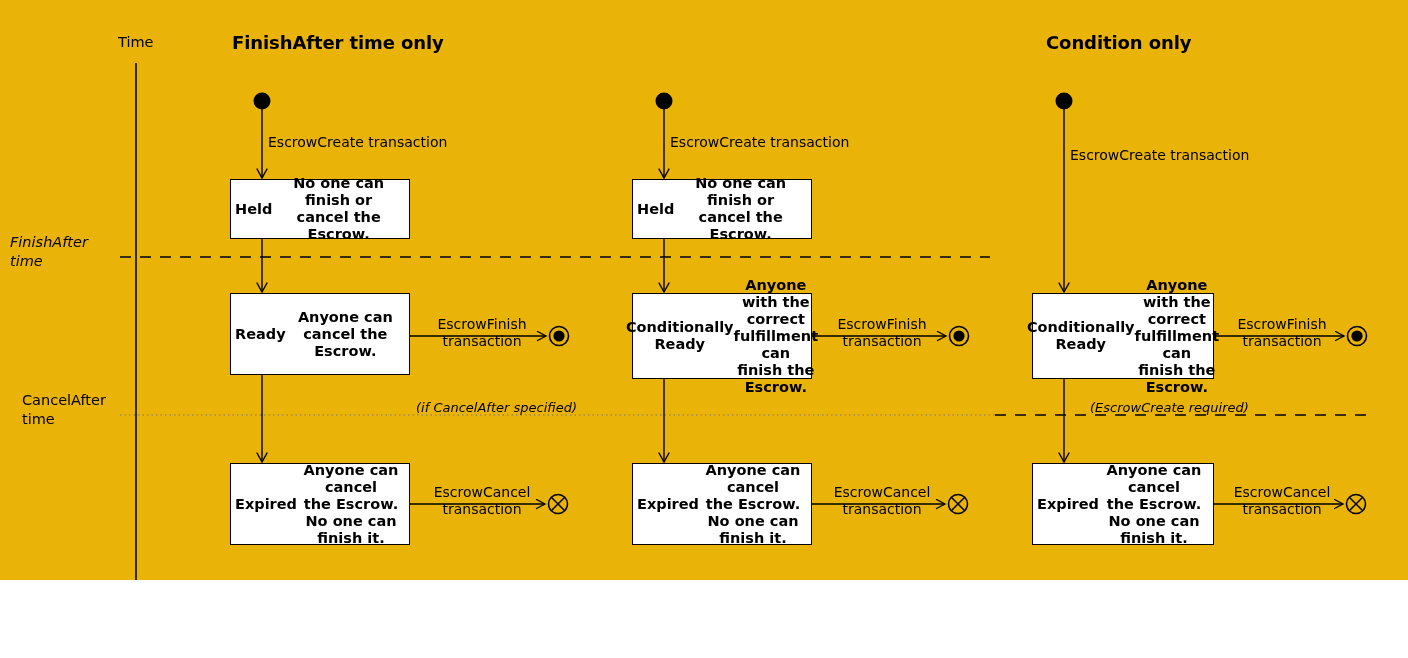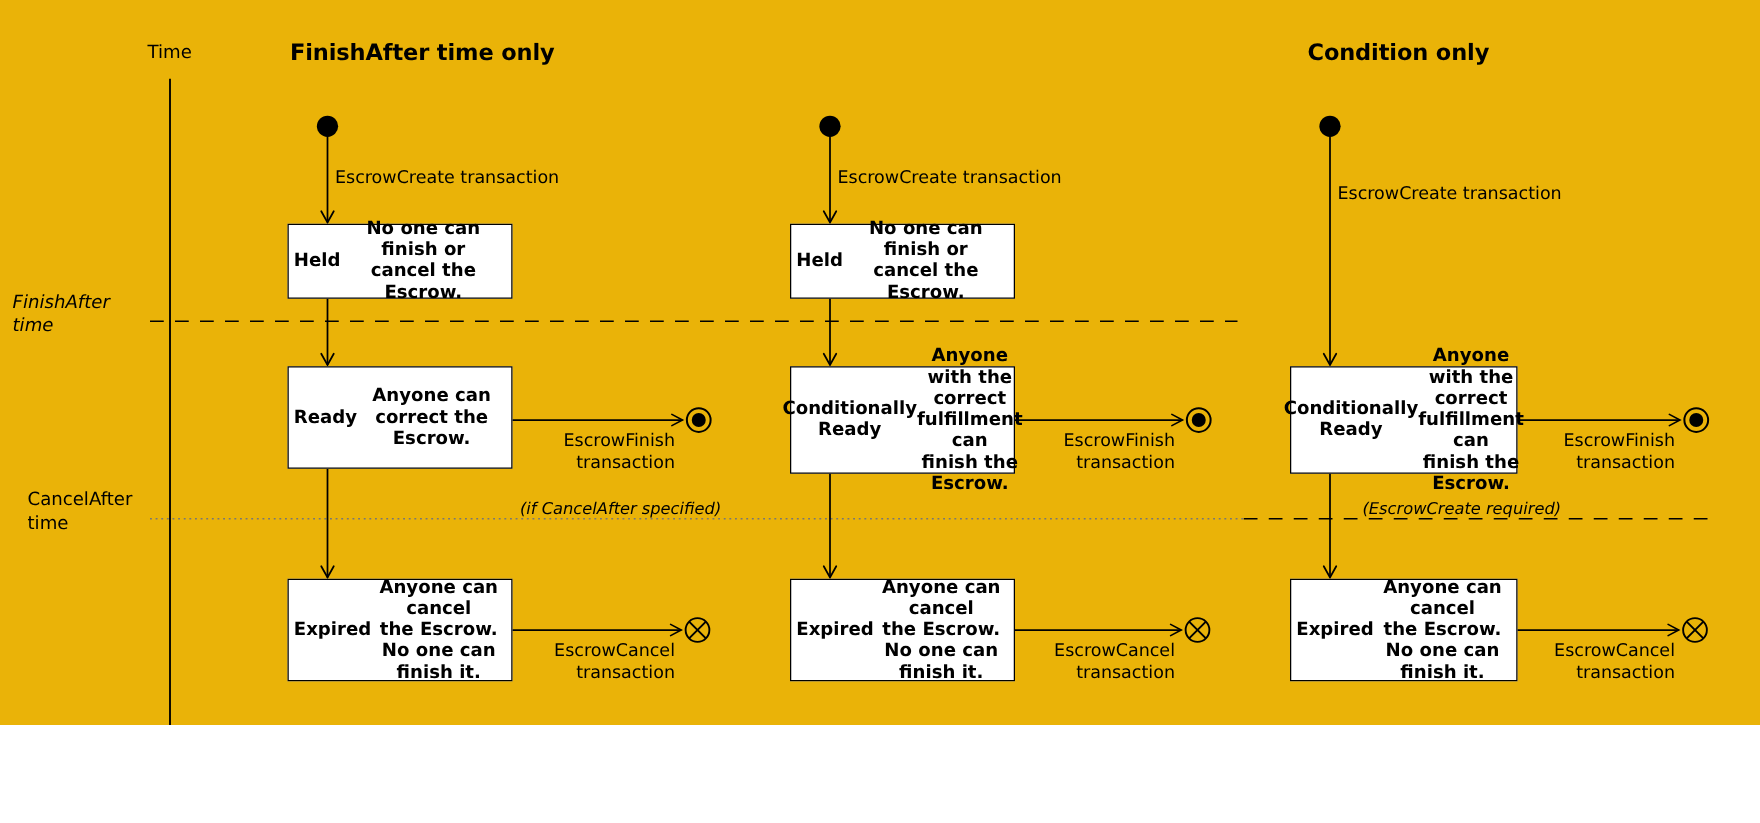--- a/index.html
+++ b/index.html
@@ -51,21 +51,21 @@
   }
   .state-name{font-weight:bold;display:block;}
   .state-desc{display:block;white-space:pre-line;font-weight:bold;}
   .edge-label{
     position:absolute;
     font-size:14px;
     line-height:17px;
     color:#000;
     white-space:pre-line;
   }
-  .edge-label.ctr{text-align:right;margin-top:29px;}
+  .edge-label.ctr{text-align:center;}
   .note-label{
     position:absolute;
     font-size:13px;
     line-height:16px;
     color:#000;
     white-space:nowrap;
     font-style:italic;
   }
 </style>
 </head>
@@ -160,21 +160,21 @@
   <div class="col-title" style="left:232px;top:33px;">FinishAfter time only</div>
   <div class="col-title" style="left:1046px;top:33px;">Condition only</div>
 
   <div class="state-box" style="left:230px;top:179px;width:180px;height:60px;">
     <span class="state-name">Held</span>
     <span class="state-desc">No one can finish or
 cancel the Escrow.</span>
   </div>
   <div class="state-box" style="left:230px;top:293px;width:180px;height:82px;">
     <span class="state-name">Ready</span>
-    <span class="state-desc">Anyone can correct the
+    <span class="state-desc">Anyone can cancel the
 Escrow.</span>
   </div>
   <div class="state-box" style="left:230px;top:463px;width:180px;height:82px;">
     <span class="state-name">Expired</span>
     <span class="state-desc">Anyone can cancel
 the Escrow.
 No one can finish it.</span>
   </div>
 
   <div class="state-box" style="left:632px;top:179px;width:180px;height:60px;">

